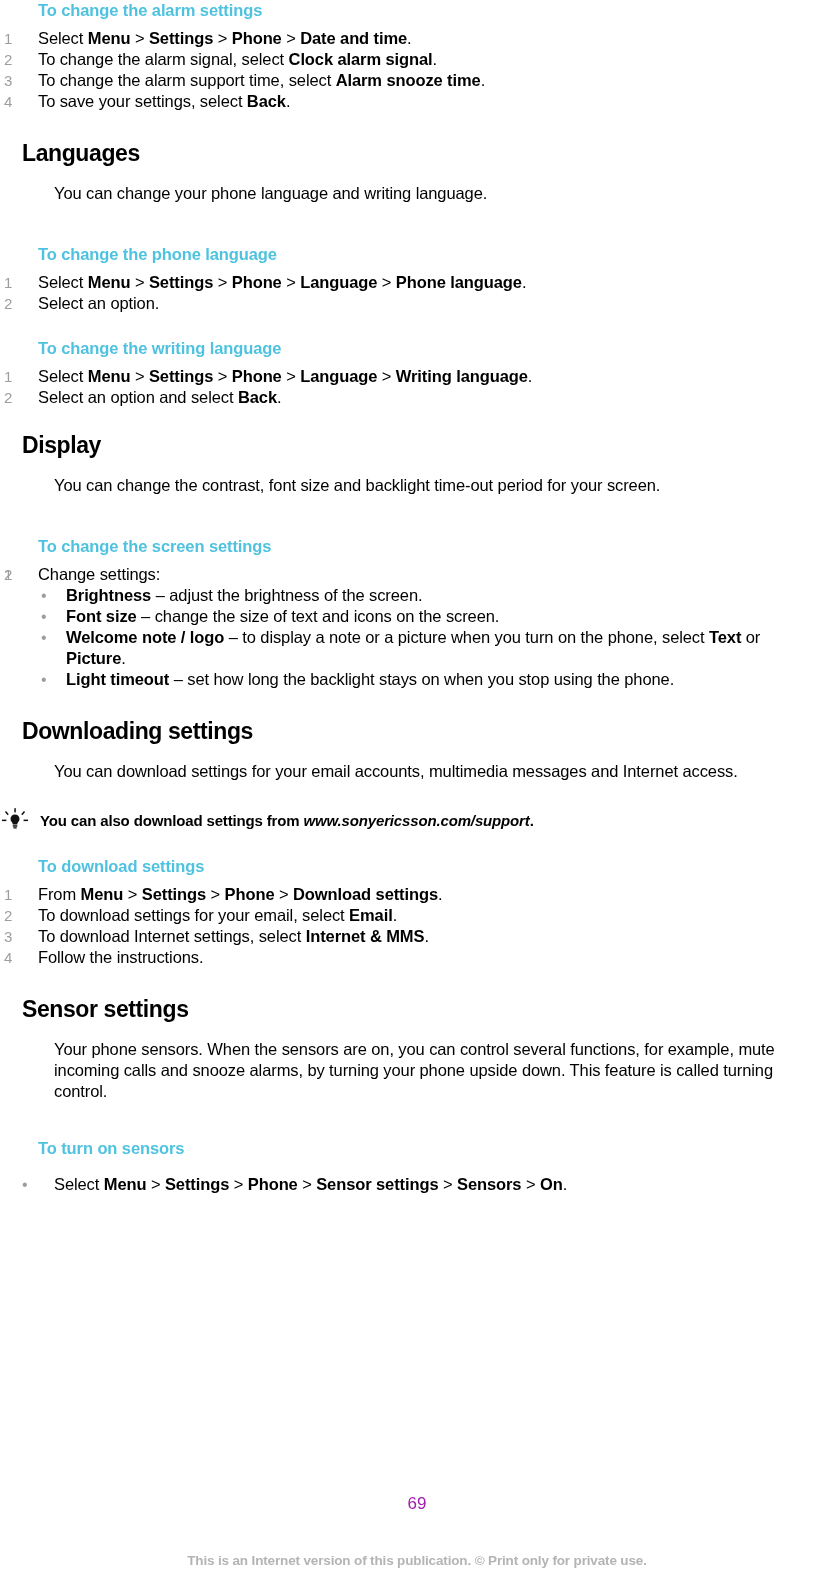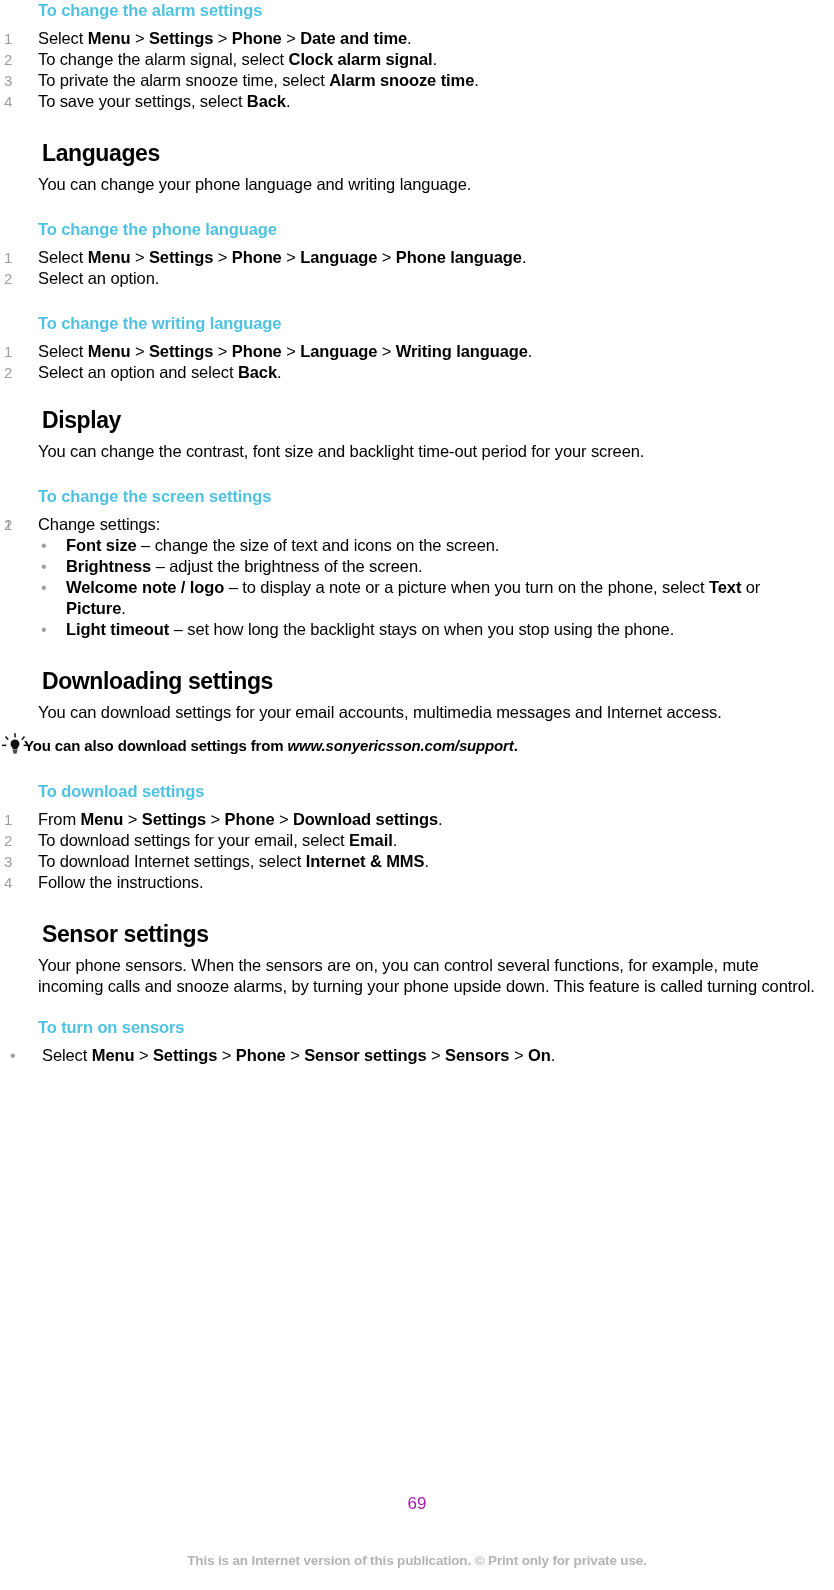--- a/index.html
+++ b/index.html
@@ -42,29 +42,29 @@
     letter-spacing: -0.1px;
   }
 
   
   .section-heading {
     color: #000000;
     font-size: 23px;
     font-weight: bold;
     line-height: 27px;
     margin: 0 0 7px 0;
-    padding-left: 42px;
+    padding-left: 22px;
     letter-spacing: -0.4px;
   }
 
   
   .body-text {
     font-size: 16.5px;
     line-height: 21px;
-    margin: 0;
+    margin: 16px;
     padding-left: 38px;
     padding-right: 12px;
     letter-spacing: -0.1px;
   }
 
   
   ol.steps {
     list-style: none;
     margin: 0;
     padding: 0;
@@ -85,21 +85,21 @@
     text-align: left;
     color: #9d9d9d;
     font-size: 15px;
     font-weight: normal;
     line-height: 21px;
   }
 
   
   ul.top-bullets {
     list-style: none;
-    margin: 4px;
+    margin: 16px;
     padding: 0;
   }
   ul.top-bullets > li {
     position: relative;
     padding-left: 38px;
     padding-right: 12px;
     font-size: 16.5px;
     line-height: 21px;
     letter-spacing: -0.1px;
   }
@@ -137,21 +137,21 @@
     line-height: 21px;
   }
   
   li.condensed {
     letter-spacing: -0.62px;
   }
 
   
   .tip-row {
     position: relative;
-    padding-left: 24px;
+    padding-left: 40px;
     padding-right: 12px;
     min-height: 22px;
   }
   .tip-text {
     font-size: 15px;
     font-weight: bold;
     line-height: 21px;
     letter-spacing: -0.15px;
   }
   .tip-text .url {
@@ -203,21 +203,21 @@
 
 <div class="page">
 
   <div class="content">
 
     <div>
       <div class="proc-heading">To change the alarm settings</div>
       <ol class="steps">
           <li><span class="num">1</span><span><span>Select </span><b>Menu</b><span class="gt"> &gt; </span><b>Settings</b><span class="gt"> &gt; </span><b>Phone</b><span class="gt"> &gt; </span><b>Date and time</b><span>.</span></span></li>
           <li><span class="num">2</span><span><span>To change the alarm signal, select </span><b>Clock alarm signal</b><span>.</span></span></li>
-          <li><span class="num">3</span><span><span>To private the alarm snooze time, select </span><b>Alarm snooze time</b><span>.</span></span></li>
+          <li><span class="num">3</span><span><span>To change the alarm support time, select </span><b>Alarm snooze time</b><span>.</span></span></li>
           <li><span class="num">4</span><span><span>To save your settings, select </span><b>Back</b><span>.</span></span></li>
         </ol>
     </div>
 
     <div class="sp-28"></div>
 
     <div>
       <div class="section-heading">Languages</div>
       <p class="body-text">You can change your phone language and writing language.</p>
 
@@ -243,22 +243,22 @@
     <div>
       <div class="section-heading">Display</div>
       <p class="body-text">You can change the contrast, font size and backlight time-out period for your screen.</p>
 
       <div class="sp-24"></div>
 
       <div class="proc-heading">To change the screen settings</div>
       <ol class="steps">
           <li><span class="num">1</span></li>
           <li><span class="num">2</span><span><span>Change settings:</span></span><ul class="sub-bullets">
+              <li><b>Brightness</b><span> – adjust the brightness of the screen.</span></li>
               <li><b>Font size</b><span> – change the size of text and icons on the screen.</span></li>
-              <li><b>Brightness</b><span> – adjust the brightness of the screen.</span></li>
               <li class="condensed"><b>Welcome note / logo</b><span> – to display a note or a picture when you turn on the phone, select </span><b>Text</b><span> or </span><b>Picture</b><span>.</span></li>
               <li><b>Light timeout</b><span> – set how long the backlight stays on when you stop using the phone.</span></li>
             </ul></li>
         </ol>
     </div>
 
     <div class="sp-28"></div>
 
     <div>
       <div class="section-heading">Downloading settings</div>

